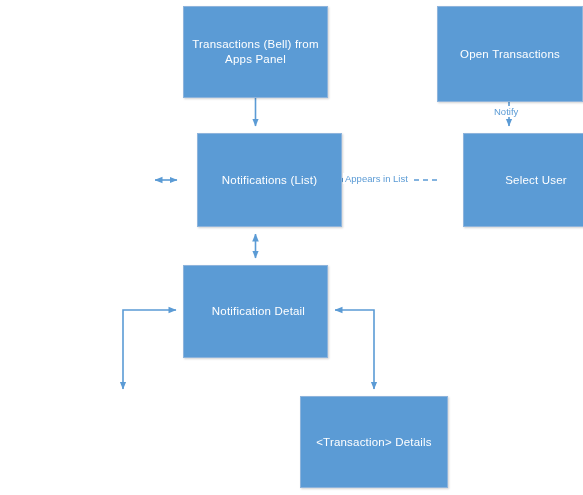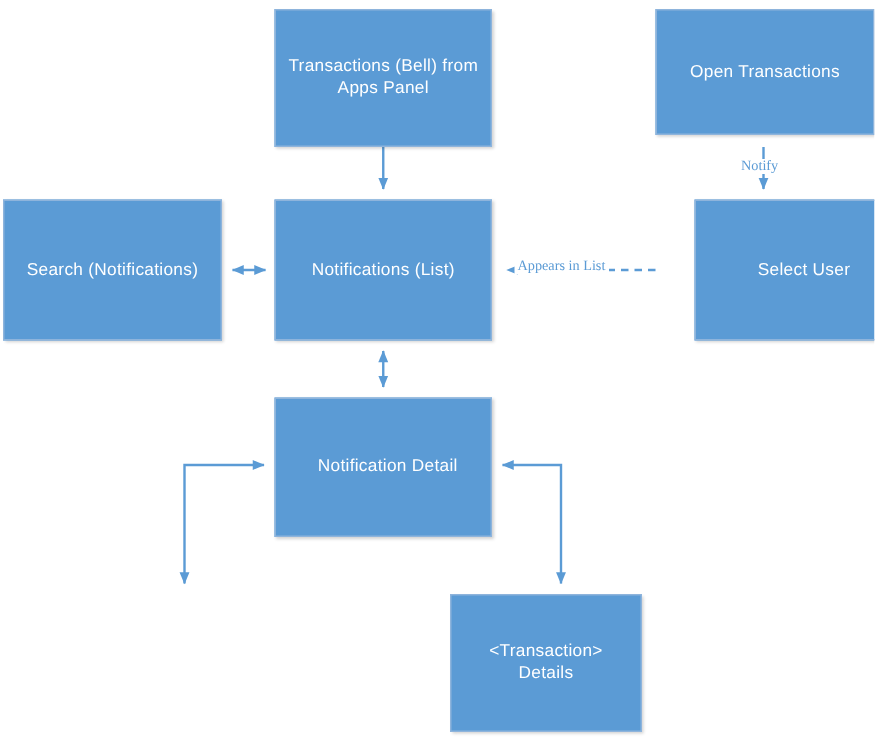--- a/index.html
+++ b/index.html
@@ -55,21 +55,21 @@
     fill: none;
     stroke-dasharray: 5 4;
   }
   .edge-label {
     position: absolute;
     color: #5B9BD5;
     font-size: 9.5px;
     background: #ffffff;
     padding: 0 2px;
     white-space: nowrap;
-    font-family: Liberation Serif, serif;
+    font-family: Liberation Sans, sans-serif;
   }
 </style>
 </head>
 <body>
 
 <div id="canvas">
 
   <svg class="edge-svg" viewBox="0 0 583 495">
     <defs>
       <marker id="arrow" markerWidth="9" markerHeight="9" refX="7.5" refY="3.6" orient="auto" markerUnits="userSpaceOnUse">
@@ -100,42 +100,39 @@
 
     
     <path class="edge-line" d="M335,310 L374,310 L374,389" marker-start="url(#arrowstart)" marker-end="url(#arrow)"></path>
   </svg>
 
   <div class="node" style="left:183px; top:6px; width:145px; height:92px;">
     <span class="node-label">Transactions (Bell) from
 Apps Panel</span>
   </div>
 
-  <div class="node" style="left:437px; top:6px; width:146px; height:84px;">
+  <div class="node" style="left:437px; top:6px; width:146px; height:96px;">
     <span class="node-label">Open Transactions</span>
   </div>
 
-  <div class="node" style="left:2px; top:133px; width:146px; height:94px;">
-    <span class="node-label">Search (Notifications)</span>
-  </div>
 
-  <div class="node" style="left:183px; top:133px; width:145px; height:94px;">
+  <div class="node" style="left:197px; top:133px; width:145px; height:94px;">
     <span class="node-label">Notifications (List)</span>
   </div>
 
   <div class="node" style="left:463px; top:133px; width:146px; height:94px;">
     <span class="node-label">Select User</span>
   </div>
 
   <div class="node" style="left:183px; top:265px; width:145px; height:93px;padding-left:12px;">
     <span class="node-label">Notification Detail</span>
   </div>
 
 
-  <div class="node" style="left:300px; top:396px; width:128px; height:92px;">
+  <div class="node" style="left:300px; top:396px; width:148px; height:92px;">
     <span class="node-label">&lt;Transaction&gt; Details</span>
   </div>
 
   <div class="edge-label" style="left:492px; top:106px;">Notify</div>
 
   <div class="edge-label" style="left:343px; top:173px;text-align:right;">Appears in List</div>
 
 </div>
 
 </body></html>

